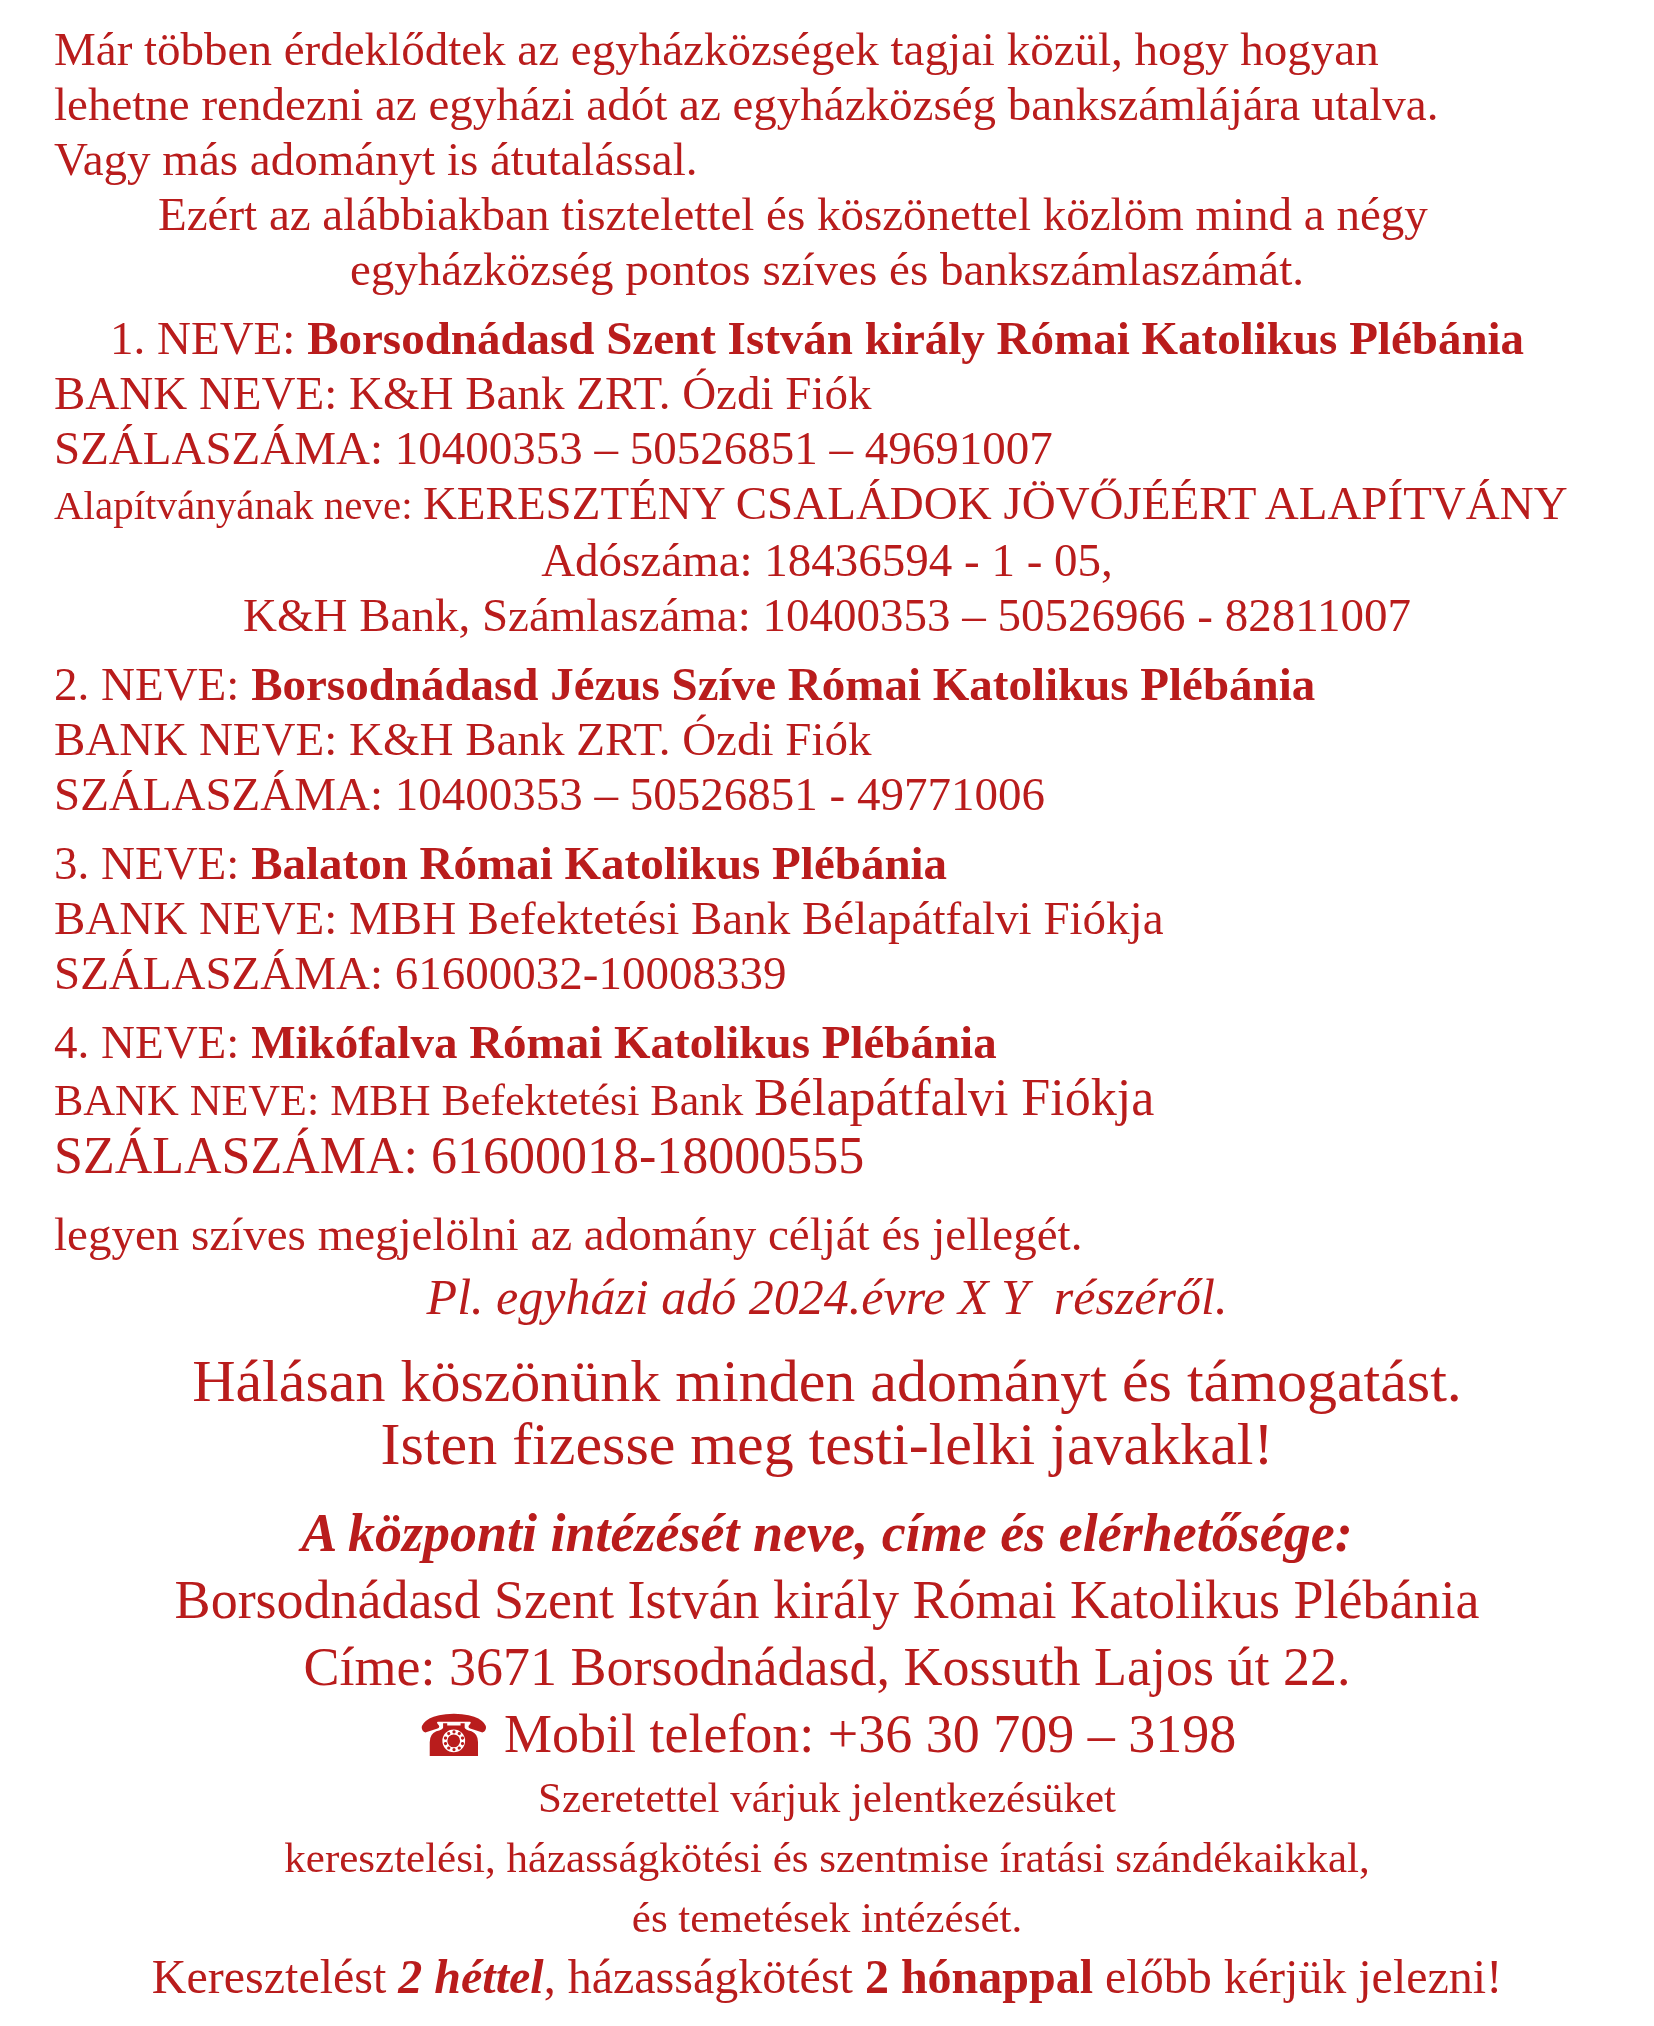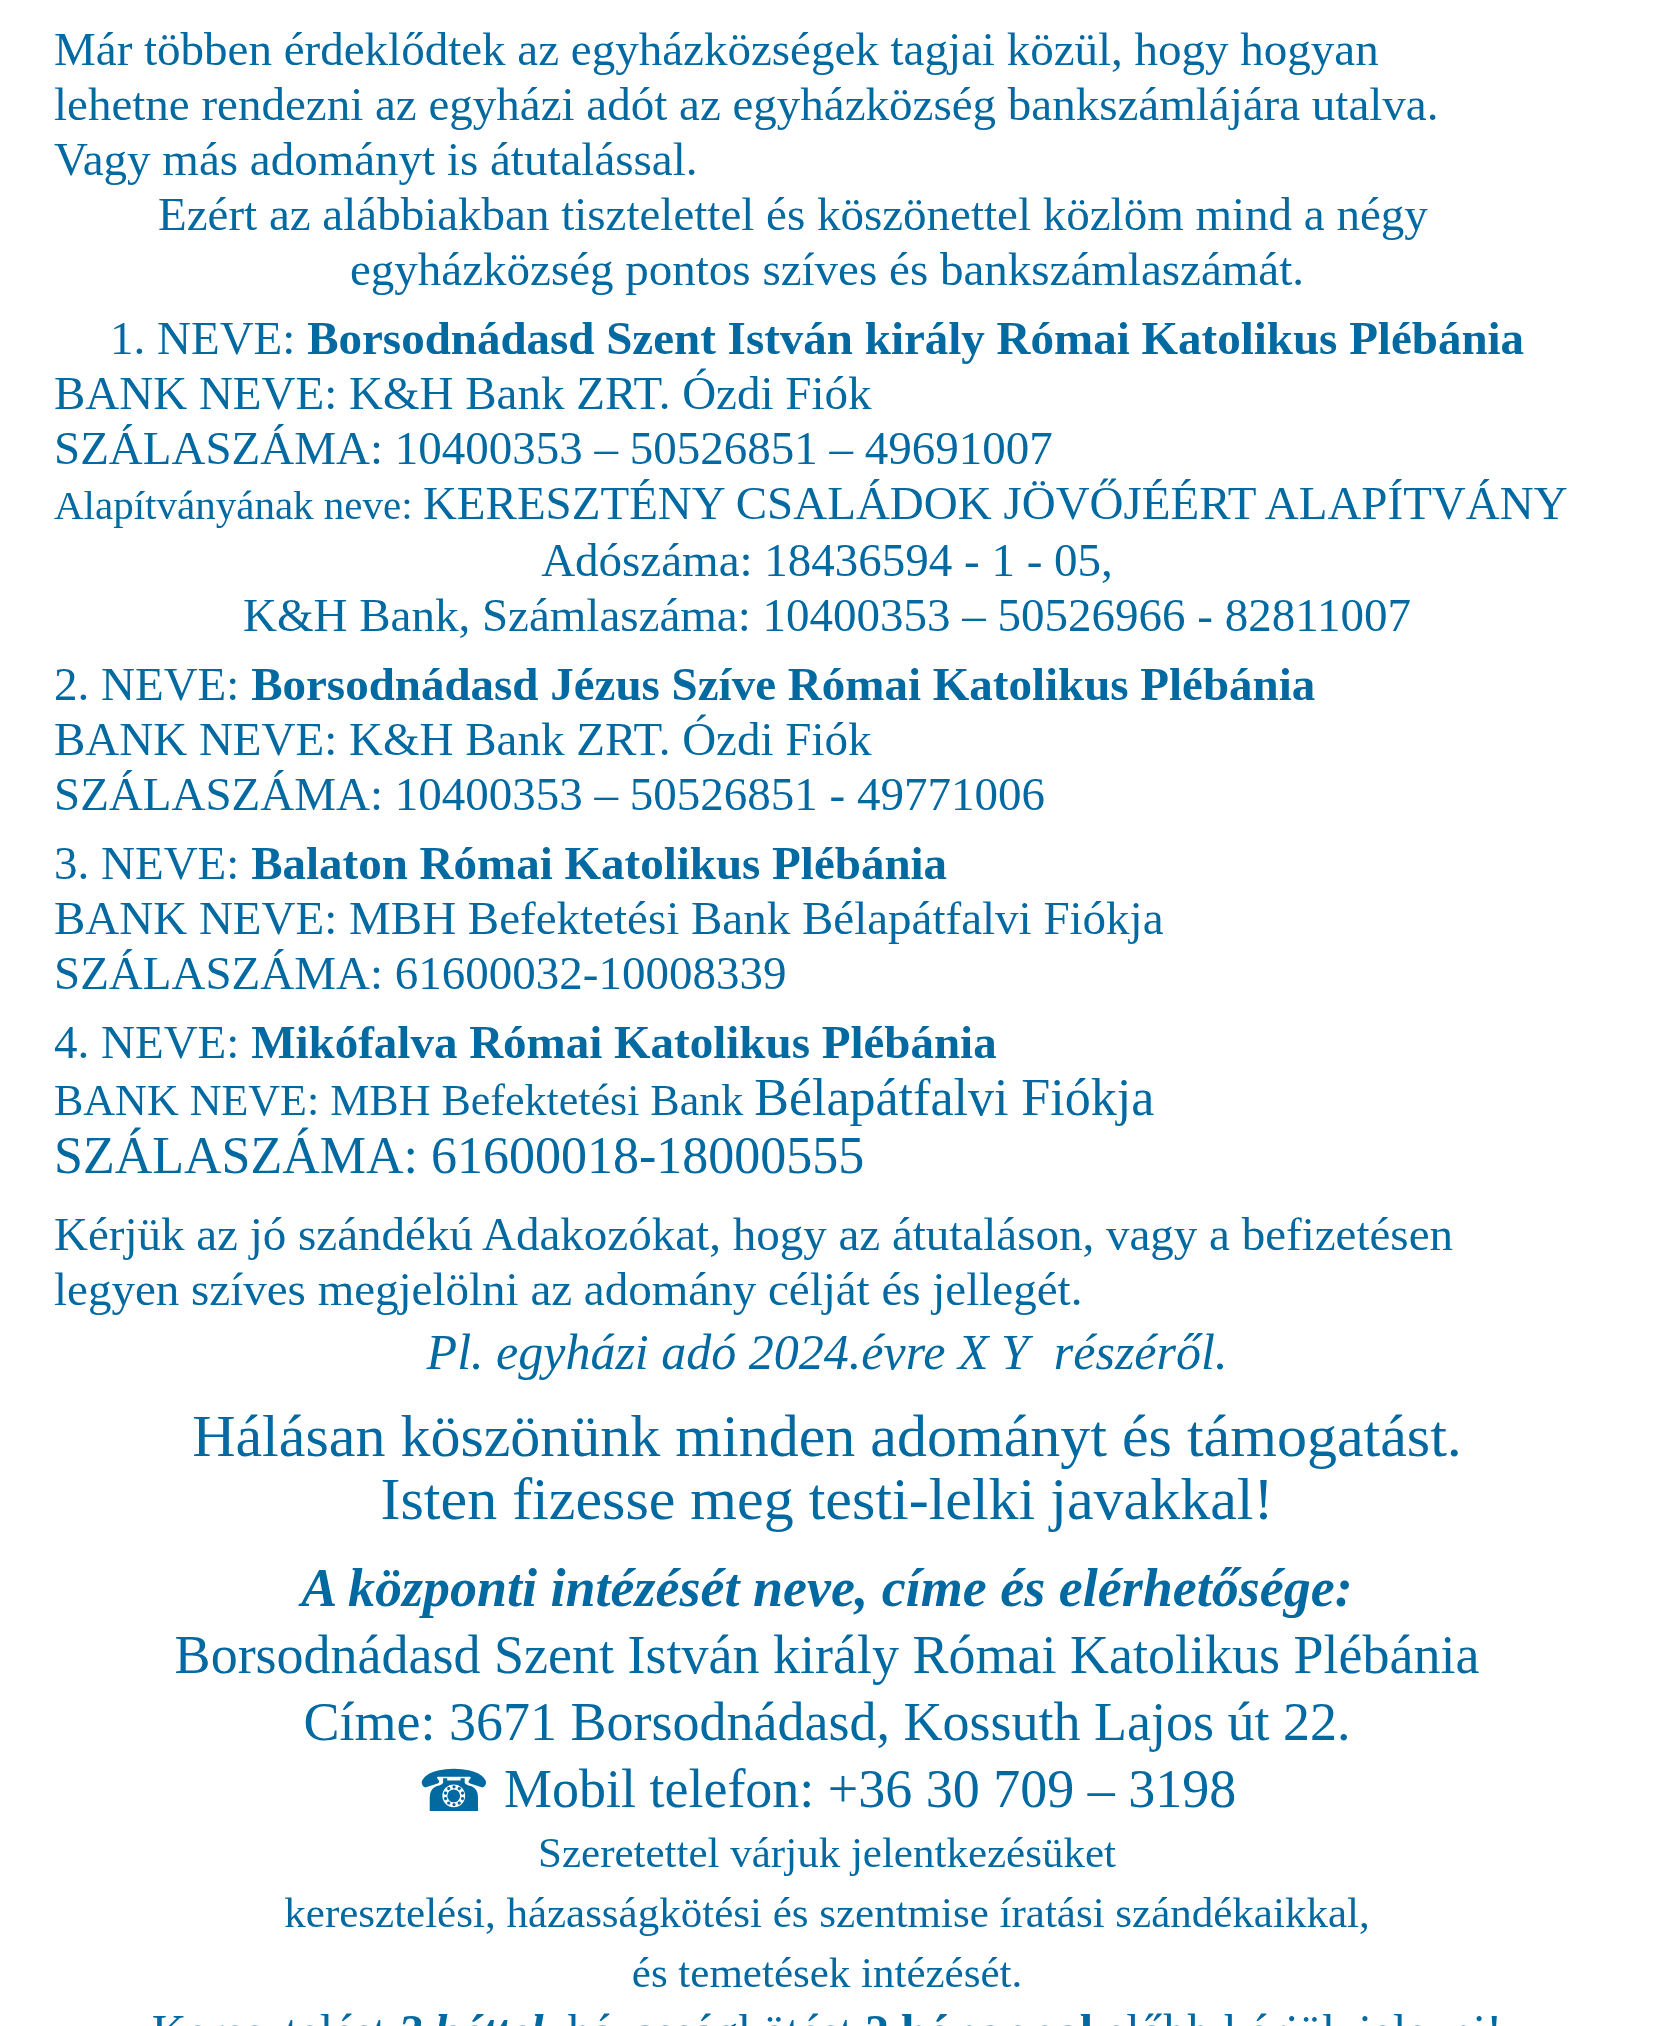--- a/index.html
+++ b/index.html
@@ -6,21 +6,21 @@
     margin: 0;
     padding: 0;
     background: #ffffff;
   }
   .page {
     position: relative;
     width: 1654px;
     height: 2026px;
     margin: 0 auto;
     background: #ffffff;
-    color: #0369a1;
+    color: #b91c1c;
     font-family: "Liberation Serif", "DejaVu Serif", serif;
     box-sizing: border-box;
     padding: 22px 54px 0 54px;
     overflow: hidden;
   }
   .ln {
     font-size: 47px;
     line-height: 55px;
     white-space: nowrap;
   }
@@ -82,21 +82,20 @@
     <div class="ln">SZÁLASZÁMA: 61600032-10008339</div>
   </div>
 
   <div class="sec">
     <div class="ln"><span>4. NEVE: </span><span class="b">Mikófalva Római Katolikus Plébánia</span></div>
     <div class="ln"><span class="md">BANK NEVE: MBH Befektetési Bank </span><span class="lg">Bélapátfalvi Fiókja</span></div>
     <div class="ln lg">SZÁLASZÁMA: 61600018-18000555</div>
   </div>
 
   <div class="sec-lg">
-    <div class="ln wrap">Kérjük az jó szándékú Adakozókat, hogy az átutaláson, vagy a befizetésen</div>
     <div class="ln">legyen szíves megjelölni az adomány célját és jellegét.</div>
     <div class="example ctr i">Pl. egyházi adó 2024.évre X Y  részéről.</div>
   </div>
 
   <div class="sec-lg thanks">
     <div class="ln ctr">Hálásan köszönünk minden adományt és támogatást.</div>
     <div class="ln ctr">Isten fizesse meg testi-lelki javakkal!</div>
   </div>
 
   <div class="sec-lg contact">

